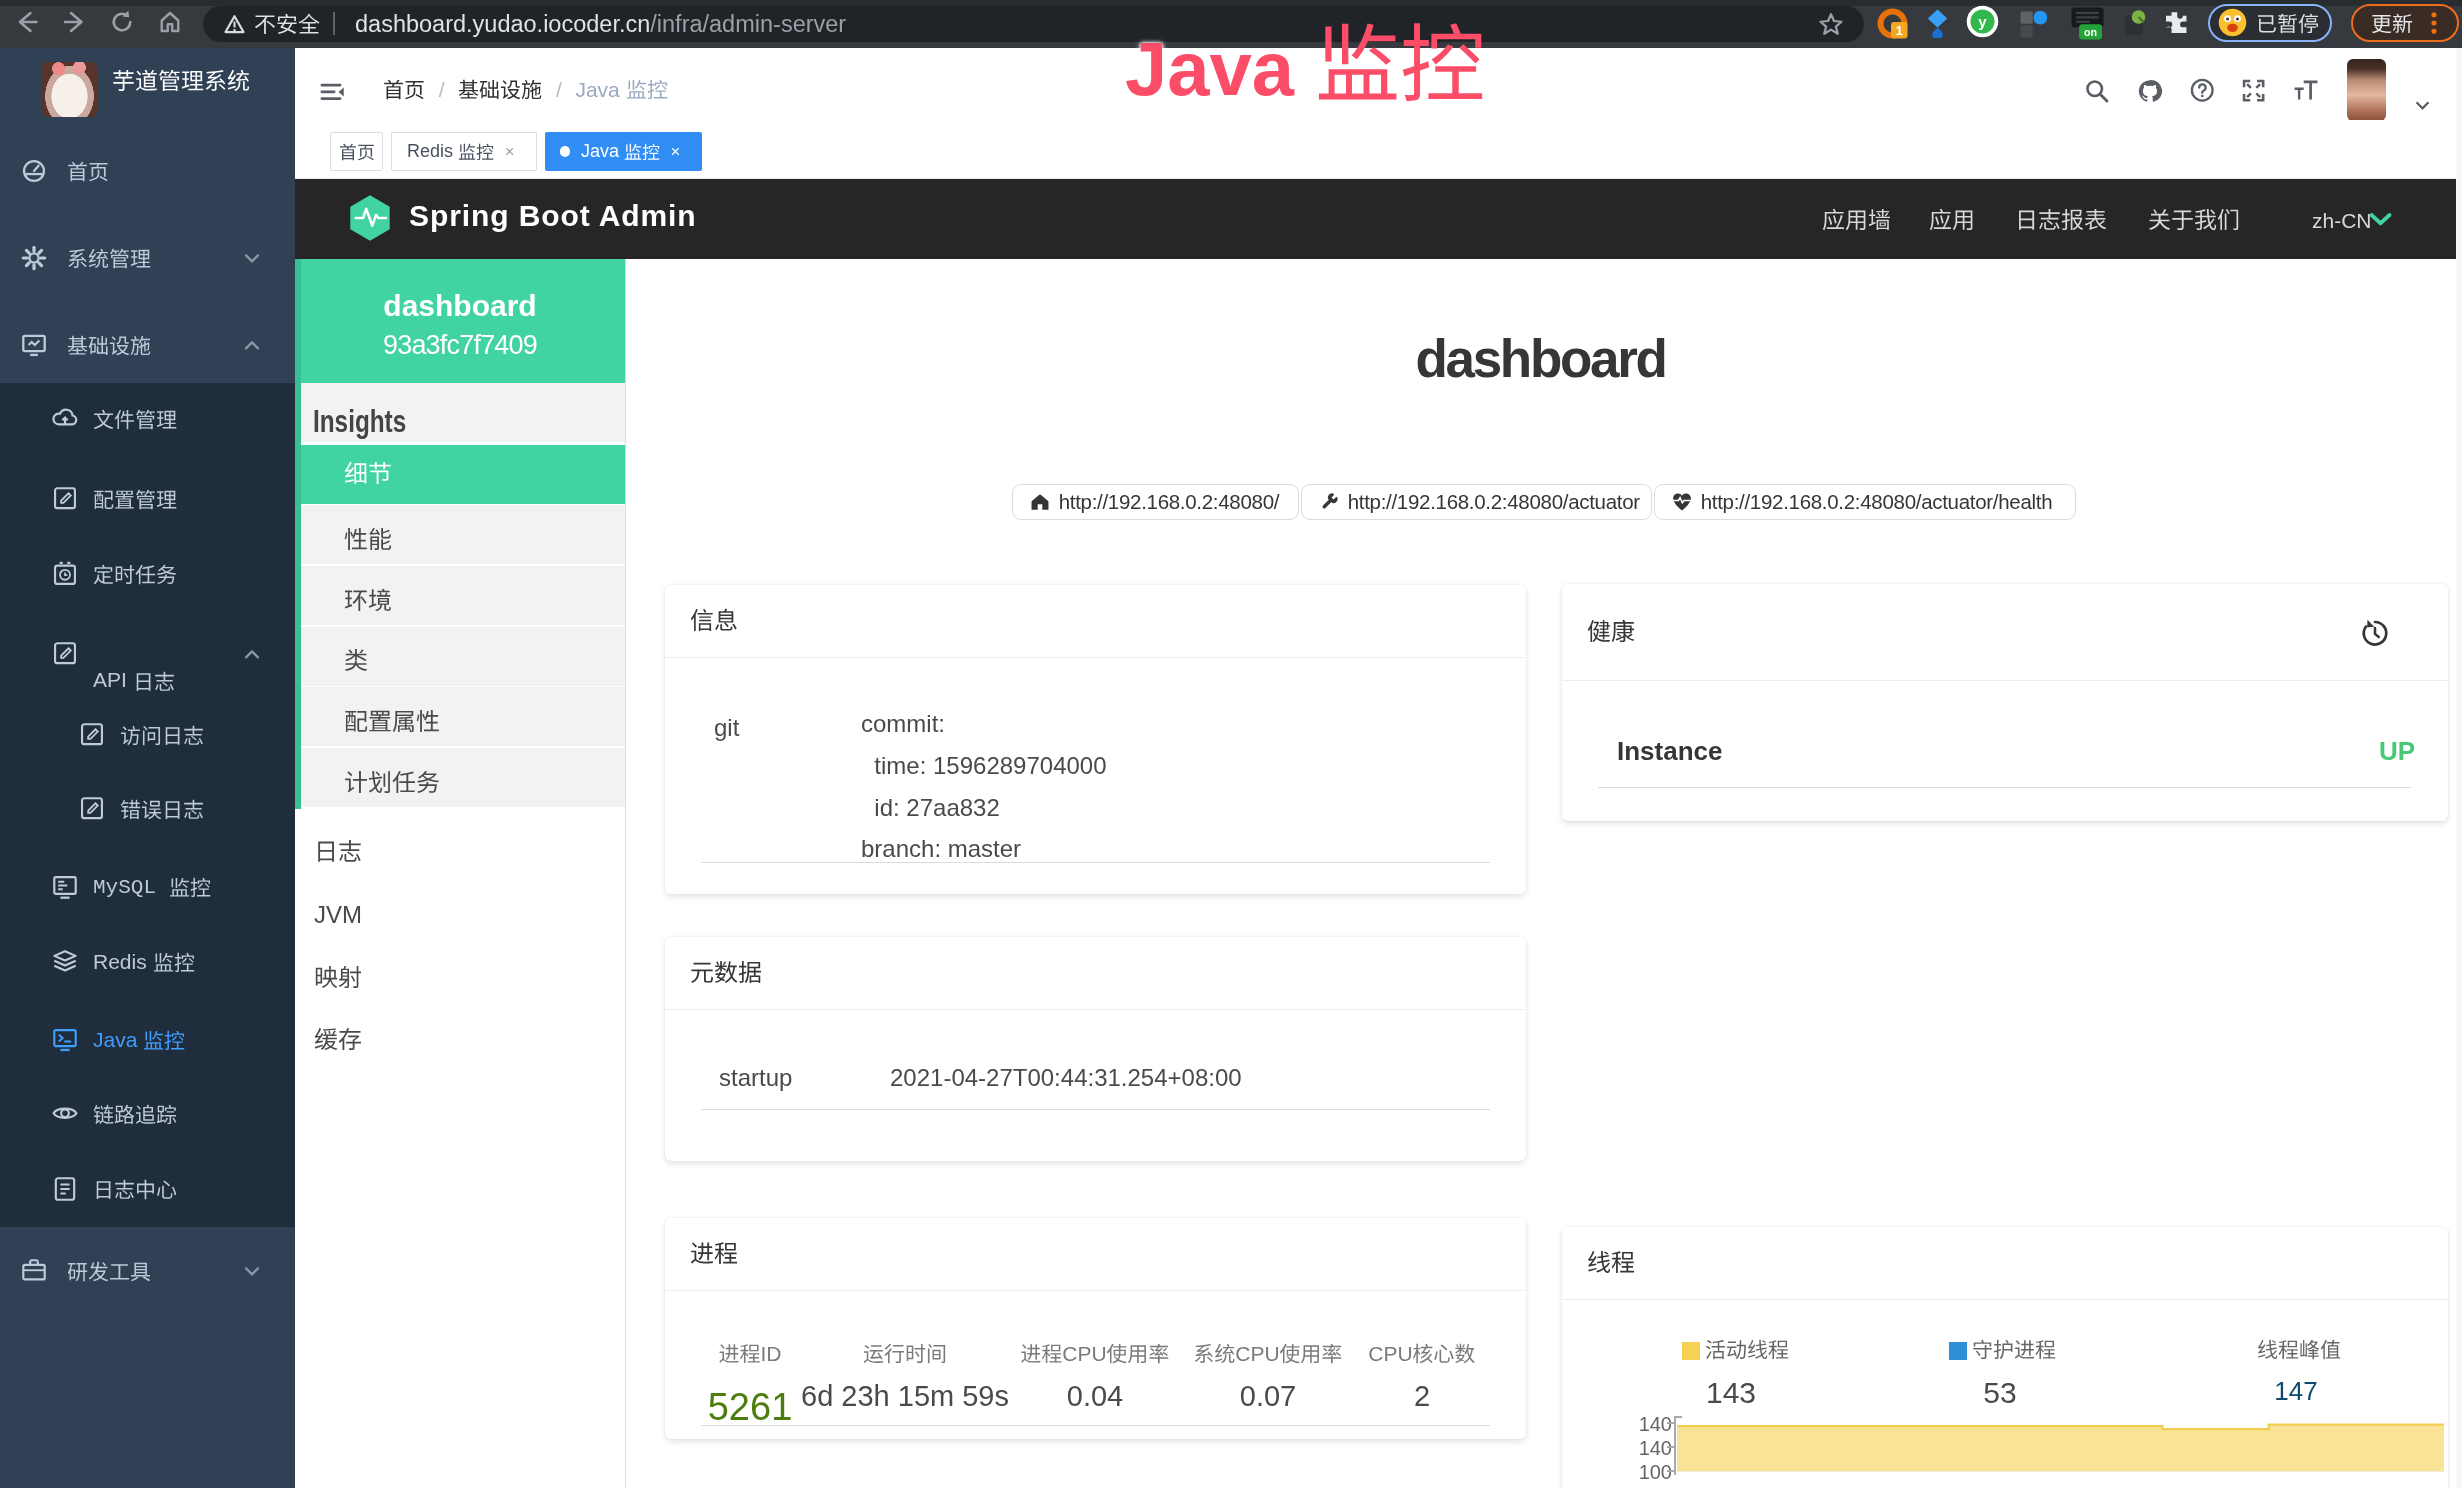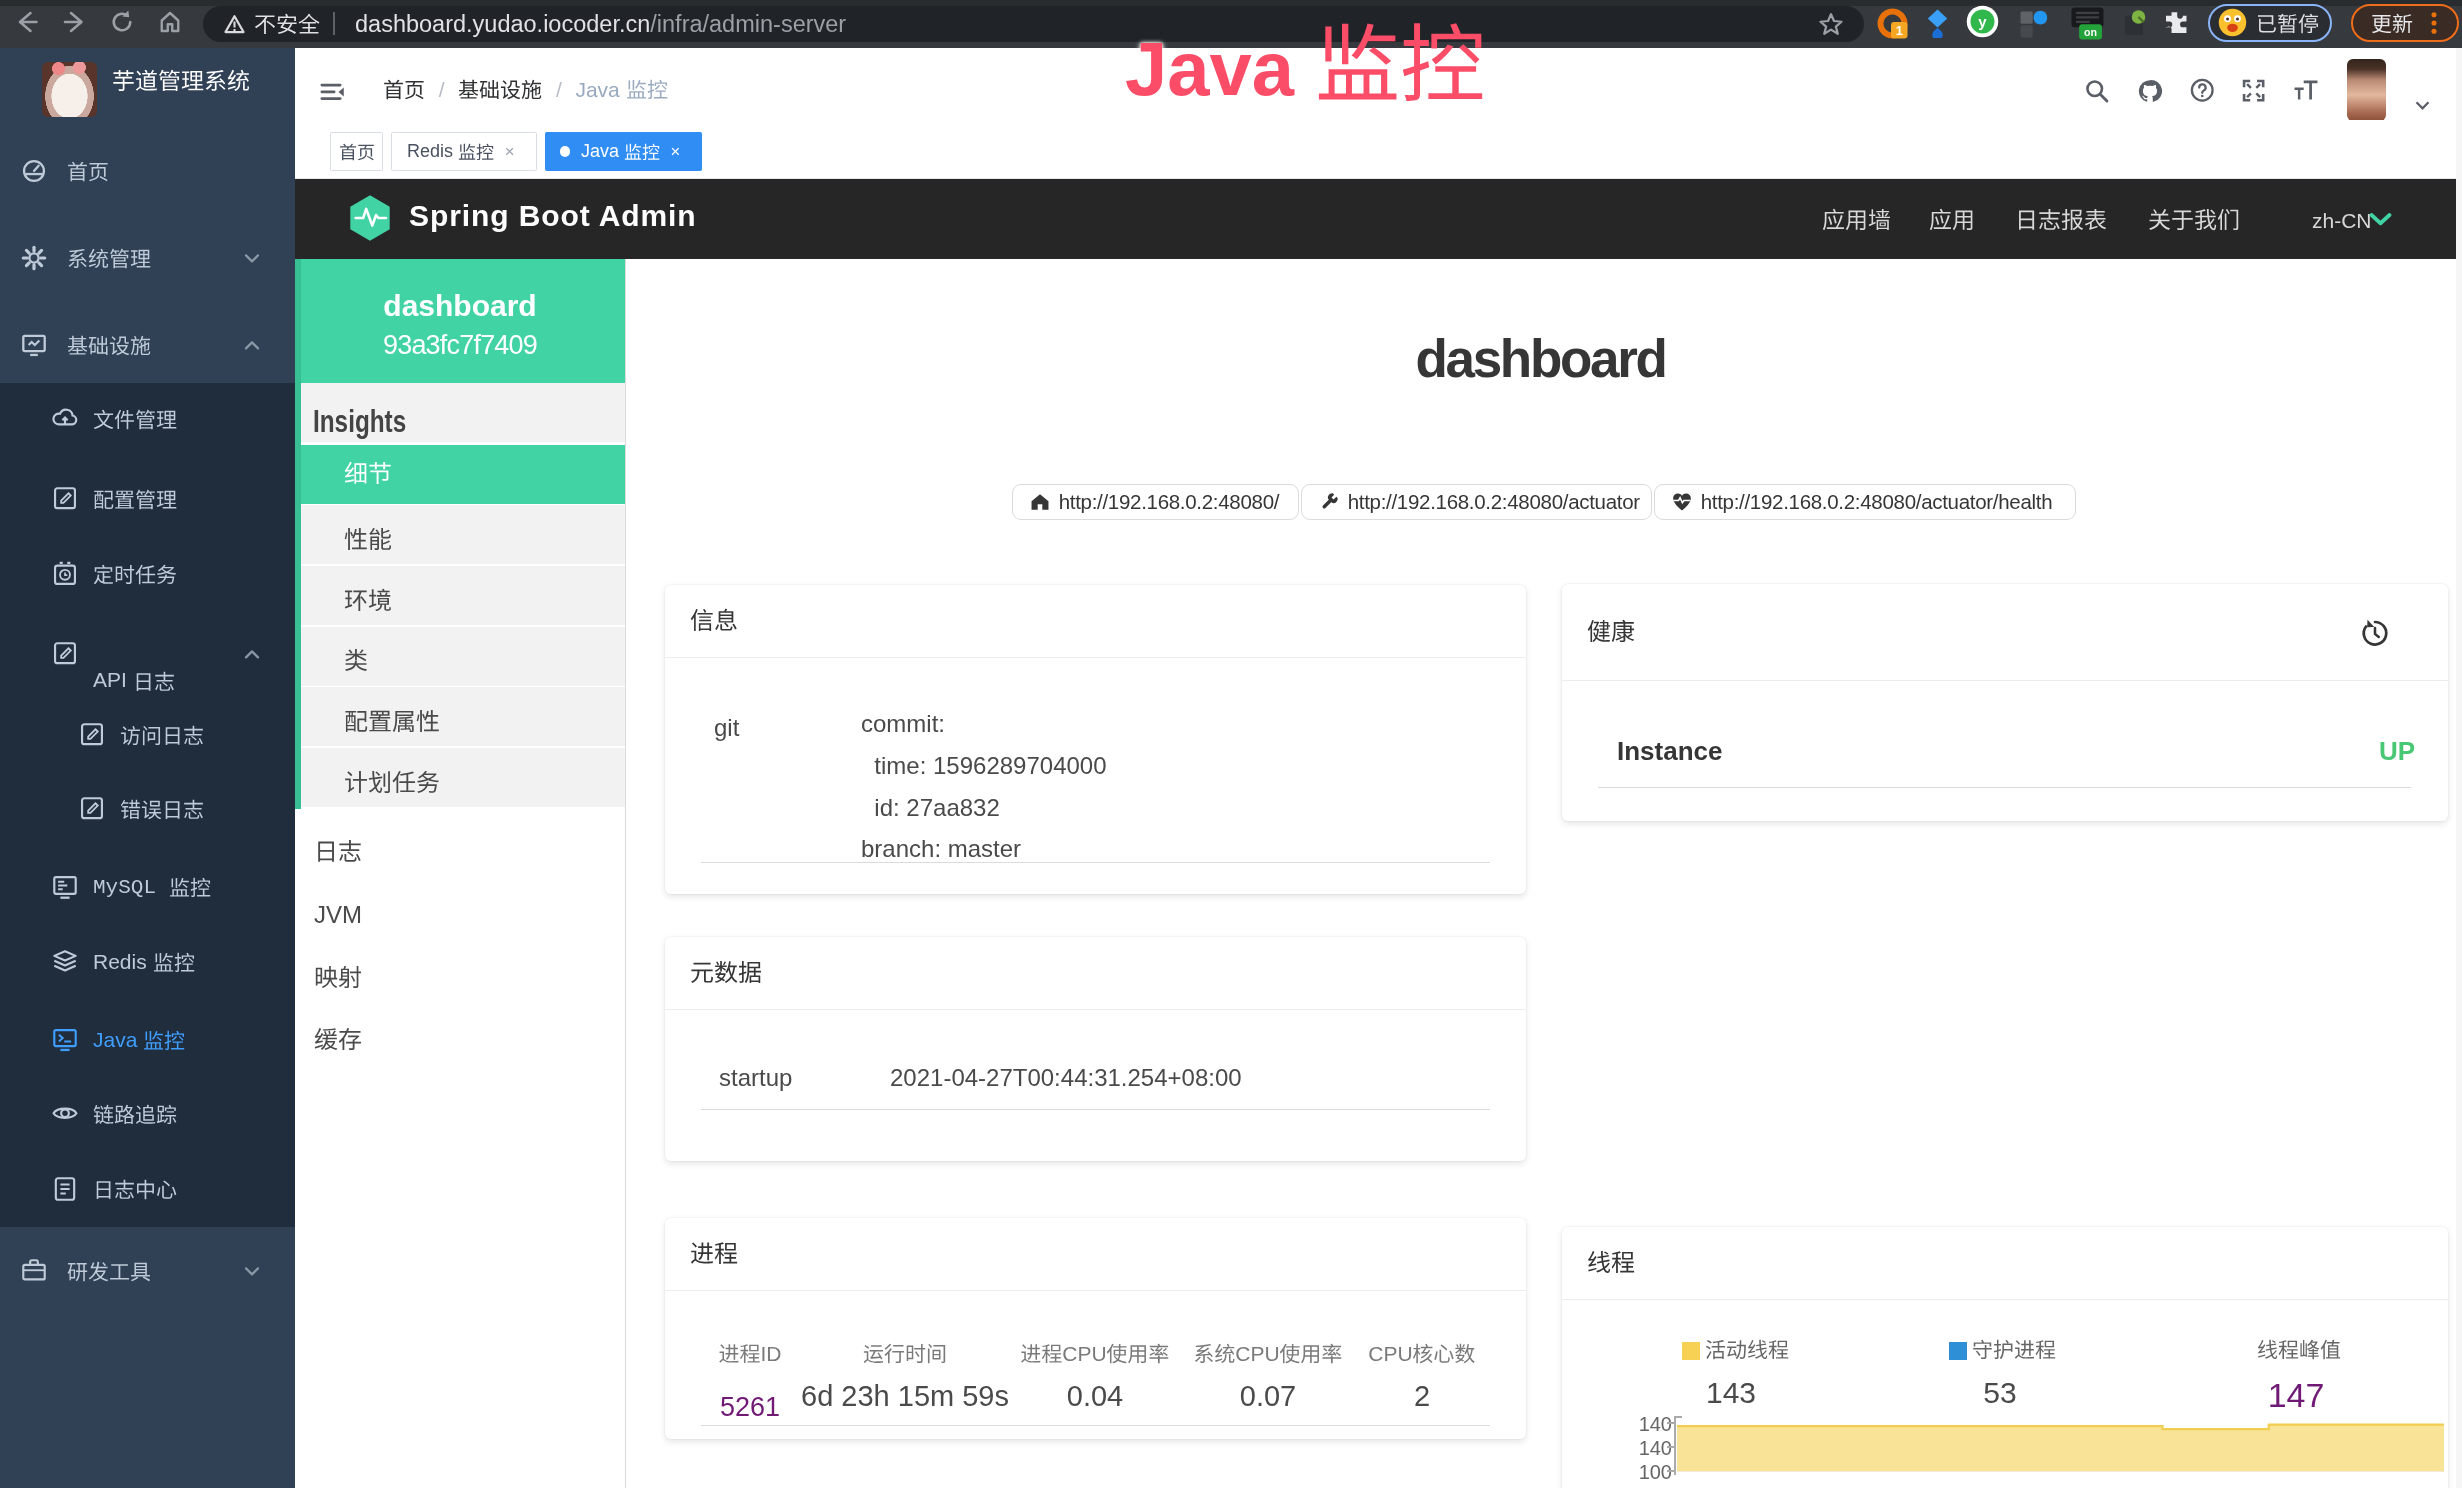--- a/index.html
+++ b/index.html
@@ -701,21 +701,21 @@
           </svg>CPU<svg class="k" style="width:3.000em;" viewBox="0 -880 3000 1000">
             <use href="#u4F7F" x="0"></use>
             <use href="#u7528" x="1000"></use>
             <use href="#u7387" x="2000"></use>
           </svg></div>
         <div style="position:absolute;left:757px;top:124px;font-size:21px;color:#7a7a7a;transform:translateX(-50%);white-space:nowrap">CPU<svg class="k" style="width:3.000em;" viewBox="0 -880 3000 1000">
             <use href="#u6838" x="0"></use>
             <use href="#u5FC3" x="1000"></use>
             <use href="#u6570" x="2000"></use>
           </svg></div>
-        <div style="position:absolute;left:85px;top:174px;font-size:27px;color:#701a75;transform:translateX(-50%);white-space:nowrap">5261</div>
+        <div style="position:absolute;left:85px;top:168px;font-size:38px;color:#4d7c0f;transform:translateX(-50%);white-space:nowrap">5261</div>
         <div style="position:absolute;left:240px;top:162px;font-size:29px;color:#4a4a4a;transform:translateX(-50%);white-space:nowrap">6d 23h 15m 59s</div>
         <div style="position:absolute;left:430px;top:162px;font-size:29px;color:#4a4a4a;transform:translateX(-50%);white-space:nowrap">0.04</div>
         <div style="position:absolute;left:603px;top:162px;font-size:29px;color:#4a4a4a;transform:translateX(-50%);white-space:nowrap">0.07</div>
         <div style="position:absolute;left:757px;top:162px;font-size:29px;color:#4a4a4a;transform:translateX(-50%);white-space:nowrap">2</div>
         <div style="position:absolute;left:36px;top:207px;width:789px;border-bottom:1.5px solid #dbdbdb"></div>
       </div>
       <div class="card" style="left:936px;top:968px;width:886px;height:293px">
         <div class="chead" style="height:73px">
           <span style="margin-left:25px"><svg class="k wb" style="width:2.000em;" viewBox="0 -880 2000 1000">
               <use href="#u7EBF" x="0"></use>
@@ -737,21 +737,21 @@
             <use href="#u7A0B" x="3000"></use>
           </svg></div>
         <div style="position:absolute;left:695px;top:111px;font-size:21px;color:#666"><svg class="k" style="width:4.000em;" viewBox="0 -880 4000 1000">
             <use href="#u7EBF" x="0"></use>
             <use href="#u7A0B" x="1000"></use>
             <use href="#u5CF0" x="2000"></use>
             <use href="#u503C" x="3000"></use>
           </svg></div>
         <div style="position:absolute;left:169px;top:149px;font-size:30px;color:#4a4a4a;transform:translateX(-50%)">143</div>
         <div style="position:absolute;left:438px;top:149px;font-size:30px;color:#4a4a4a;transform:translateX(-50%)">53</div>
-        <div style="position:absolute;left:734px;top:149px;font-size:34px;color:#701a75;transform:translateX(-50%)">147</div>
+        <div style="position:absolute;left:734px;top:149px;font-size:26px;color:#0c4a6e;transform:translateX(-50%)">147</div>
         <div style="position:absolute;left:72px;top:186px;font-size:20px;color:#666;width:38px;text-align:right">140</div>
         <div style="position:absolute;left:72px;top:210px;font-size:20px;color:#666;width:38px;text-align:right">140</div>
         <div style="position:absolute;left:72px;top:234px;font-size:20px;color:#666;width:38px;text-align:right">100</div>
         <div style="position:absolute;left:112px;top:189px;width:1.5px;height:59px;background:#aaa"></div>
         <div style="position:absolute;left:112px;top:189px;width:7.6px;height:1.5px;background:#aaa"></div>
         <div style="position:absolute;left:105px;top:195px;width:7.6px;height:1.5px;background:#aaa"></div>
         <div style="position:absolute;left:105px;top:219px;width:7.6px;height:1.5px;background:#aaa"></div>
         <div style="position:absolute;left:105px;top:243px;width:7.6px;height:1.5px;background:#aaa"></div>
         <svg class="abs" style="left:115px;top:196px" width="767" height="49" viewBox="0 0 1011 64" preserveAspectRatio="none">
           <path d="M0 4 L640 4 L640 8 L780 8 L780 2 L1011 2 L1011 64 L0 64 Z" fill="#f9e397"></path>

